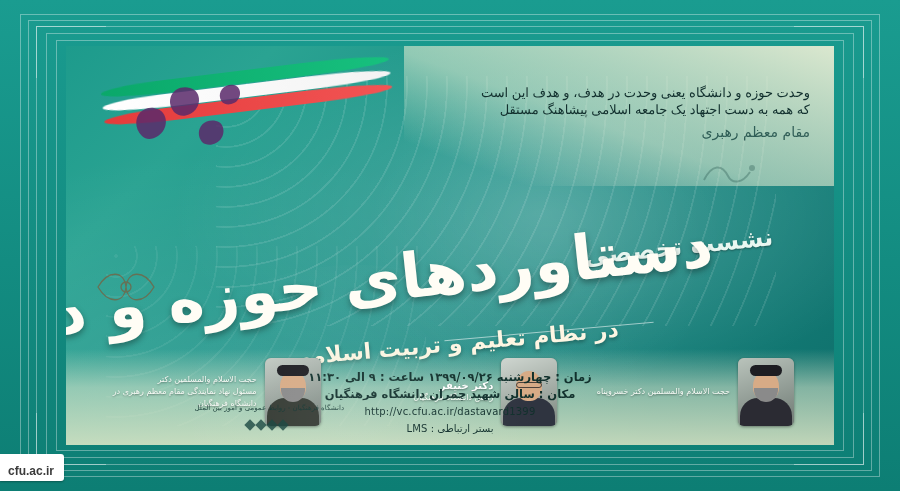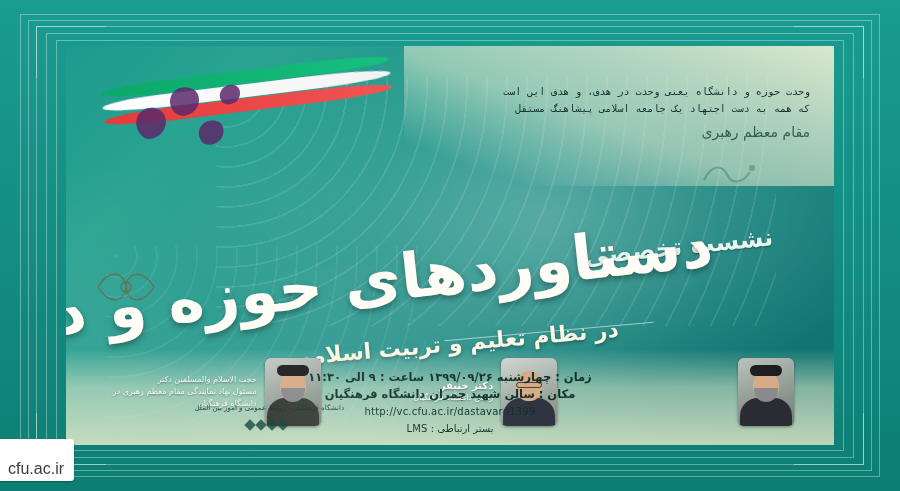--- a/index.html
+++ b/index.html
@@ -112,22 +112,22 @@
 
   
   .quote-block {
     position: absolute;
     right: 24px; top: 38px;
     width: 360px;
     text-align: right;
     direction: rtl;
   }
   .quote-line {
-    font-family: Liberation Mono, monospace;
-    font-size: 10px;
+    font-family: Liberation Sans, sans-serif;
+    font-size: 13px;
     line-height: 17px;
     color: #12302e;
     letter-spacing: .2px;
     white-space: nowrap;
   }
   .quote-sign {
     margin-top: 6px;
     font-size: 14px;
     color: #1b4a45;
     opacity: .85;
@@ -320,27 +320,28 @@
     width: 8px; height: 8px;
     background: #14423c;
     transform: rotate(45deg);
     opacity: .8;
   }
 
   
   .site-badge {
     position: absolute;
     left: 0; bottom: 10px;
-    padding: 21px 10px 3px 8px;
+    padding: 10px 10px 3px 8px;
     background: #ffffff;
     color: #3b3b3b;
-    font-size: 16px;
+    font-size: 12px;
     font-family: "Liberation Sans", sans-serif;
     border-radius: 0 3px 3px 0;
     box-shadow: 0 1px 2px rgba(0,0,0,.3);
+    font-weight: bold;
   }
 
   
   .cream-wash {
     position: absolute;
     left: 0; bottom: 0;
     width: 768px; height: 96px;
     background: linear-gradient(180deg, rgba(224,232,200,0) 0%, rgba(226,233,205,.55) 40%, rgba(223,231,198,.85) 100%);
     pointer-events: none;
   }
@@ -419,20 +420,21 @@
 
       <div class="speaker">
         <div class="portrait p1">
           <div class="bg"></div>
             <div class="body"></div>
             <div class="face"></div>
           <div class="beard"></div>
             <div class="turban"></div>
         </div>
         <div class="speaker-text">
+          <div>حجت الاسلام والمسلمین دکتر خسروپناه</div>
           <div class="nm"></div>
         </div>
       </div>
 
       <div class="speaker">
         <div class="portrait p2">
           <div class="bg"></div>
             <div class="body"></div>
             <div class="face"></div>
           <div class="glasses"></div>

